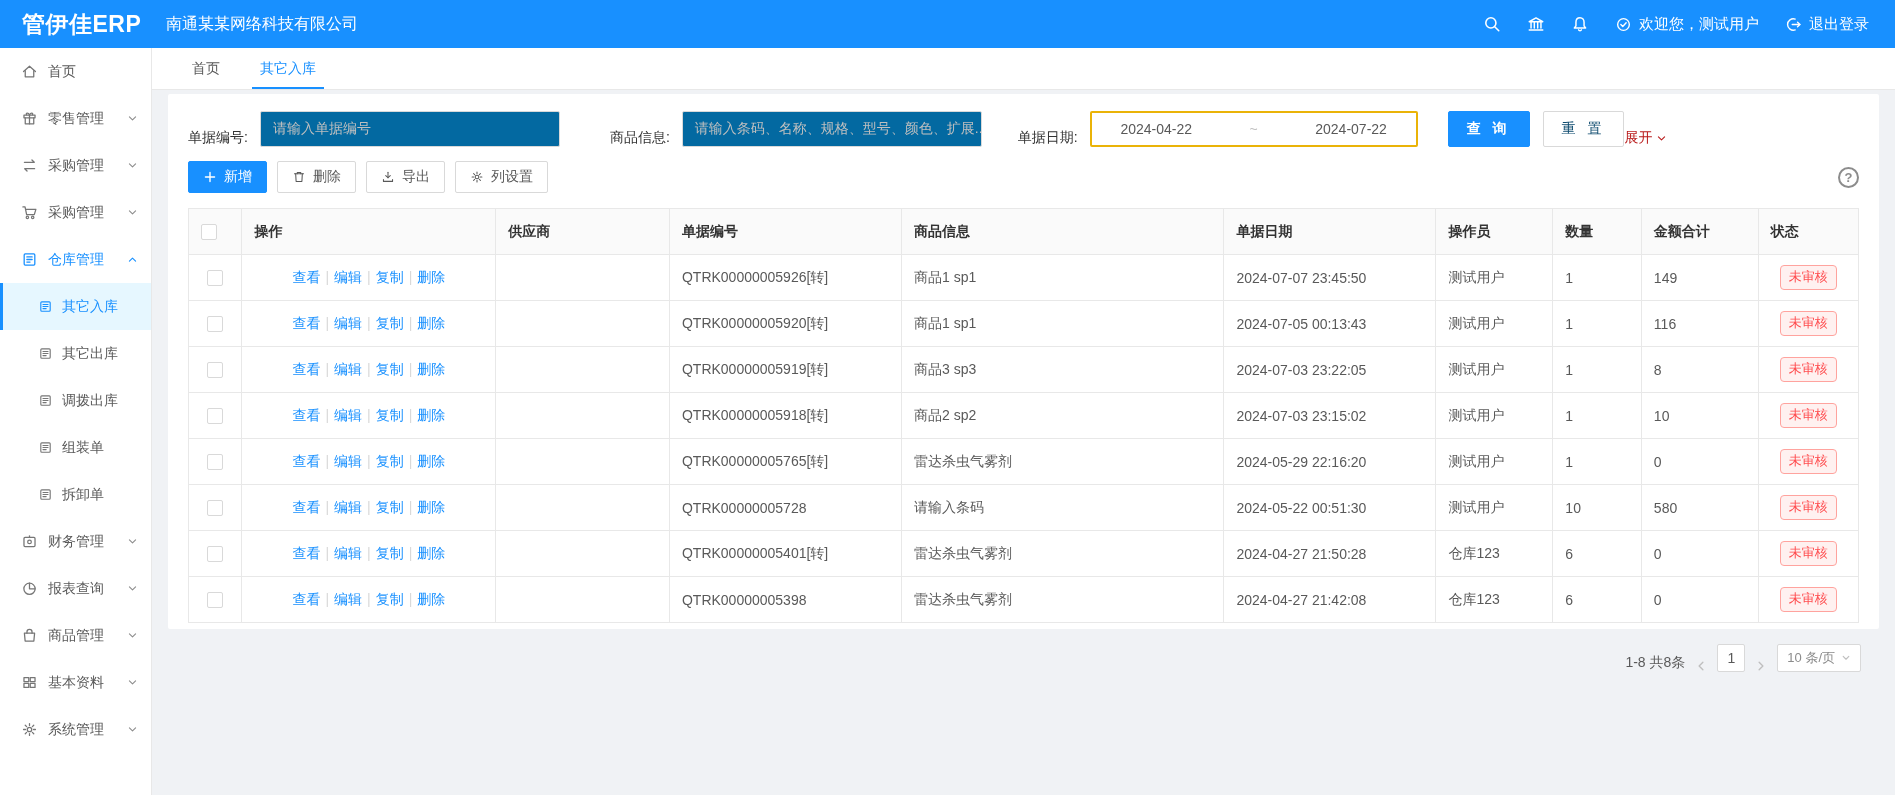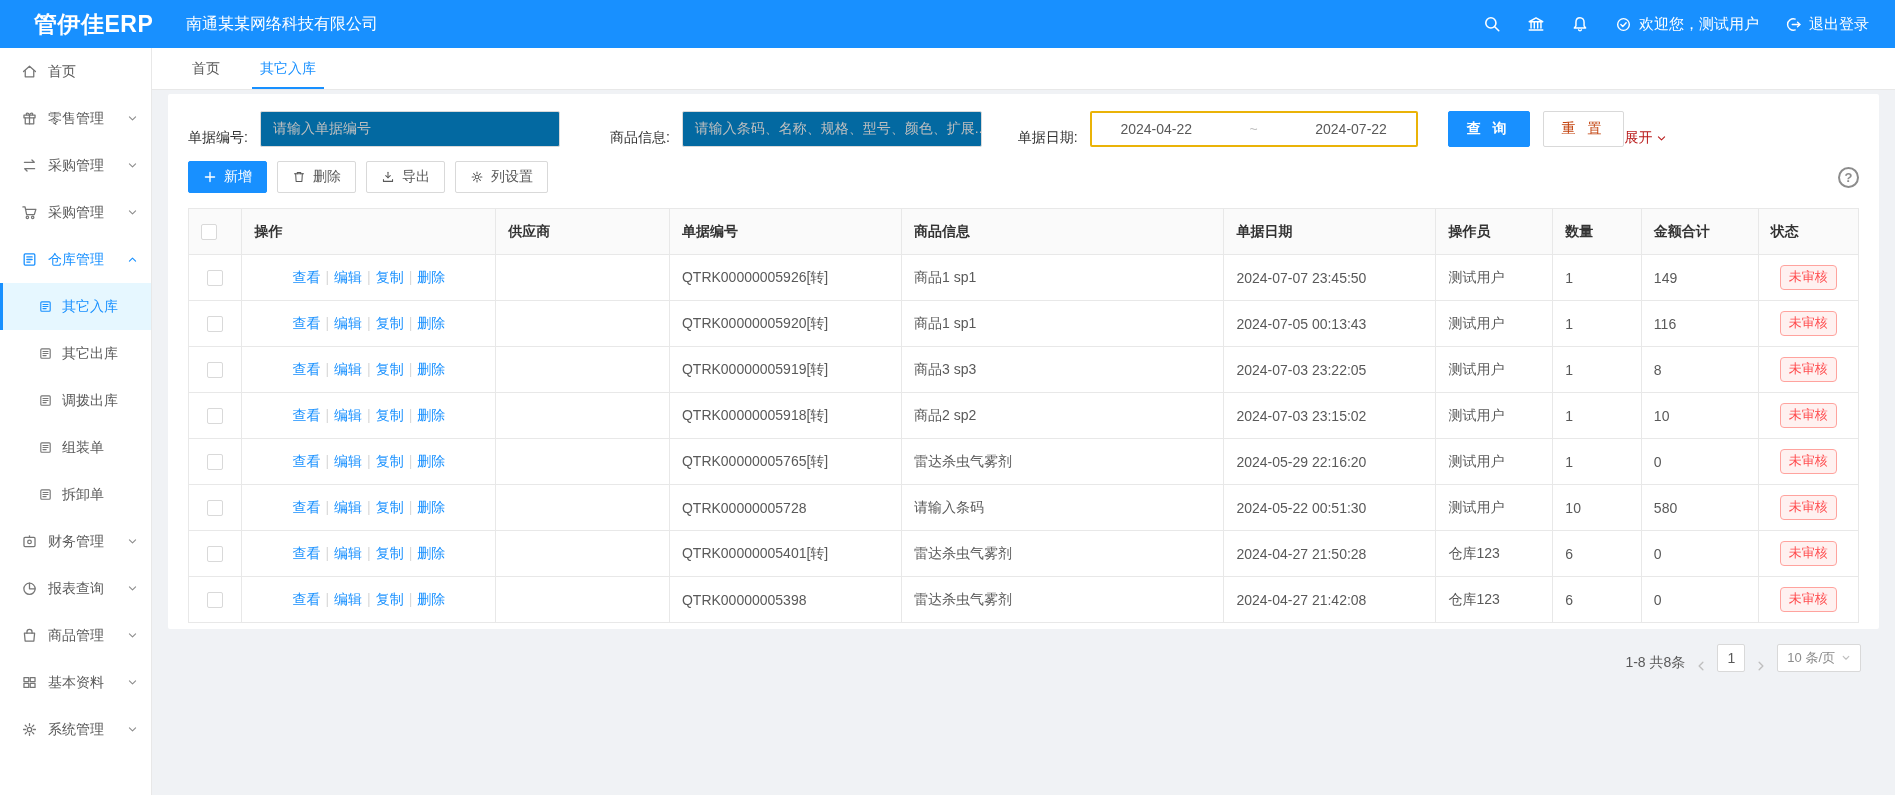--- a/index.html
+++ b/index.html
@@ -1,23 +1,23 @@
 <!DOCTYPE html>
 <html><head>
 <meta charset="utf-8">
 <style>
   * { margin:0; padding:0; box-sizing:border-box; }
   html,body { width:1895px; height:795px; }
   body { font-family:"Liberation Sans","DejaVu Sans",sans-serif; font-size:14px; color:#595959; background:#f0f2f5; overflow:hidden; }
   .app { position:relative; width:1895px; height:795px; }
 
   
-  .topbar { position:absolute; left:0; top:0; right:0; height:48px; background:#1890ff; display:flex; align-items:center; color:#fff; z-index:30;padding-left:12px; }
+  .topbar { position:absolute; left:0; top:0; right:0; height:48px; background:#1890ff; display:flex; align-items:center; color:#fff; z-index:30; }
   .logo { width:152px; padding-left:22px; font-size:23px; font-weight:bold; letter-spacing:0.5px; white-space:nowrap; }
-  .company { margin-left:22px; font-size:16px; }
+  .company { margin-left:14px; font-size:16px; }
   .top-right { margin-left:auto; display:flex; align-items:center; gap:26px; padding-right:26px; font-size:15px; }
   .tb-icon { display:inline-flex; align-items:center; justify-content:center; cursor:pointer; }
   .tb-icon svg { width:18px; height:18px; }
   .tb-group { display:flex; align-items:center; gap:7px; cursor:pointer; }
   .tb-group svg { width:17px; height:17px; }
 
   
   .sidebar { position:absolute; left:0; top:48px; bottom:0; width:152px; background:#fff; border-right:1px solid #e8e8e8; z-index:20; }
   .menu-item { position:relative; height:47px; display:flex; align-items:center; padding-left:21px; cursor:pointer; color:#595959; }
   .menu-item .mi-icon { display:inline-flex; width:17px; height:17px; margin-right:10px; color:#767676; flex:none; }
@@ -44,21 +44,21 @@
 
   
   .filter-row { display:flex; align-items:flex-end; }
   .f-label { color:#333; margin-right:12px; white-space:nowrap; }
   .f-input { height:36px; border:1px solid #d9d9d9; border-radius:2px; background:#0369a1; display:flex; align-items:center; padding:0 12px; color:#bfbfbf; font-size:14px; }
   .f-input.w1 { width:300px; }
   .f-input.w2 { width:300px; margin-right:36px; overflow:hidden; white-space:nowrap; }
   .f-input.w1 { margin-right:50px; }
   .daterange { width:328px; height:36px; border:2px solid #eab308; border-radius:2px; display:flex; align-items:center; justify-content:space-around; color:#595959; cursor:pointer; }
   .daterange .tilde { color:#bfbfbf; }
-  .btn { height:36px; border-radius:2px; border:1px solid #d9d9d9; background:#fff; display:inline-flex; align-items:center; justify-content:center; padding:0 18px; font-size:14px; color:#c2410c; cursor:pointer; white-space:nowrap; }
+  .btn { height:36px; border-radius:2px; border:1px solid #d9d9d9; background:#fff; display:inline-flex; align-items:center; justify-content:center; padding:0 18px; font-size:14px; color:#0c4a6e; cursor:pointer; white-space:nowrap; }
   .btn.primary { background:#1890ff; border-color:#1890ff; color:#fff; }
   .btn-search { margin-left:30px; letter-spacing:4px;font-weight:bold; }
   .btn-reset { margin-left:13px; letter-spacing:4px; }
   .expand-link { margin-left:0; color:#b91c1c; cursor:pointer; display:inline-flex; align-items:center; gap:4px; white-space:nowrap; }
   .expand-link svg { width:11px; height:11px; }
 
   
   .toolbar { display:flex; align-items:center; margin-top:14px; gap:10px; }
   .tbtn { height:32px; border:1px solid #d9d9d9; border-radius:2px; background:#fff; display:inline-flex; align-items:center; gap:7px; padding:0 14px; color:#595959; cursor:pointer; white-space:nowrap; }
   .tbtn svg { width:14px; height:14px; }

